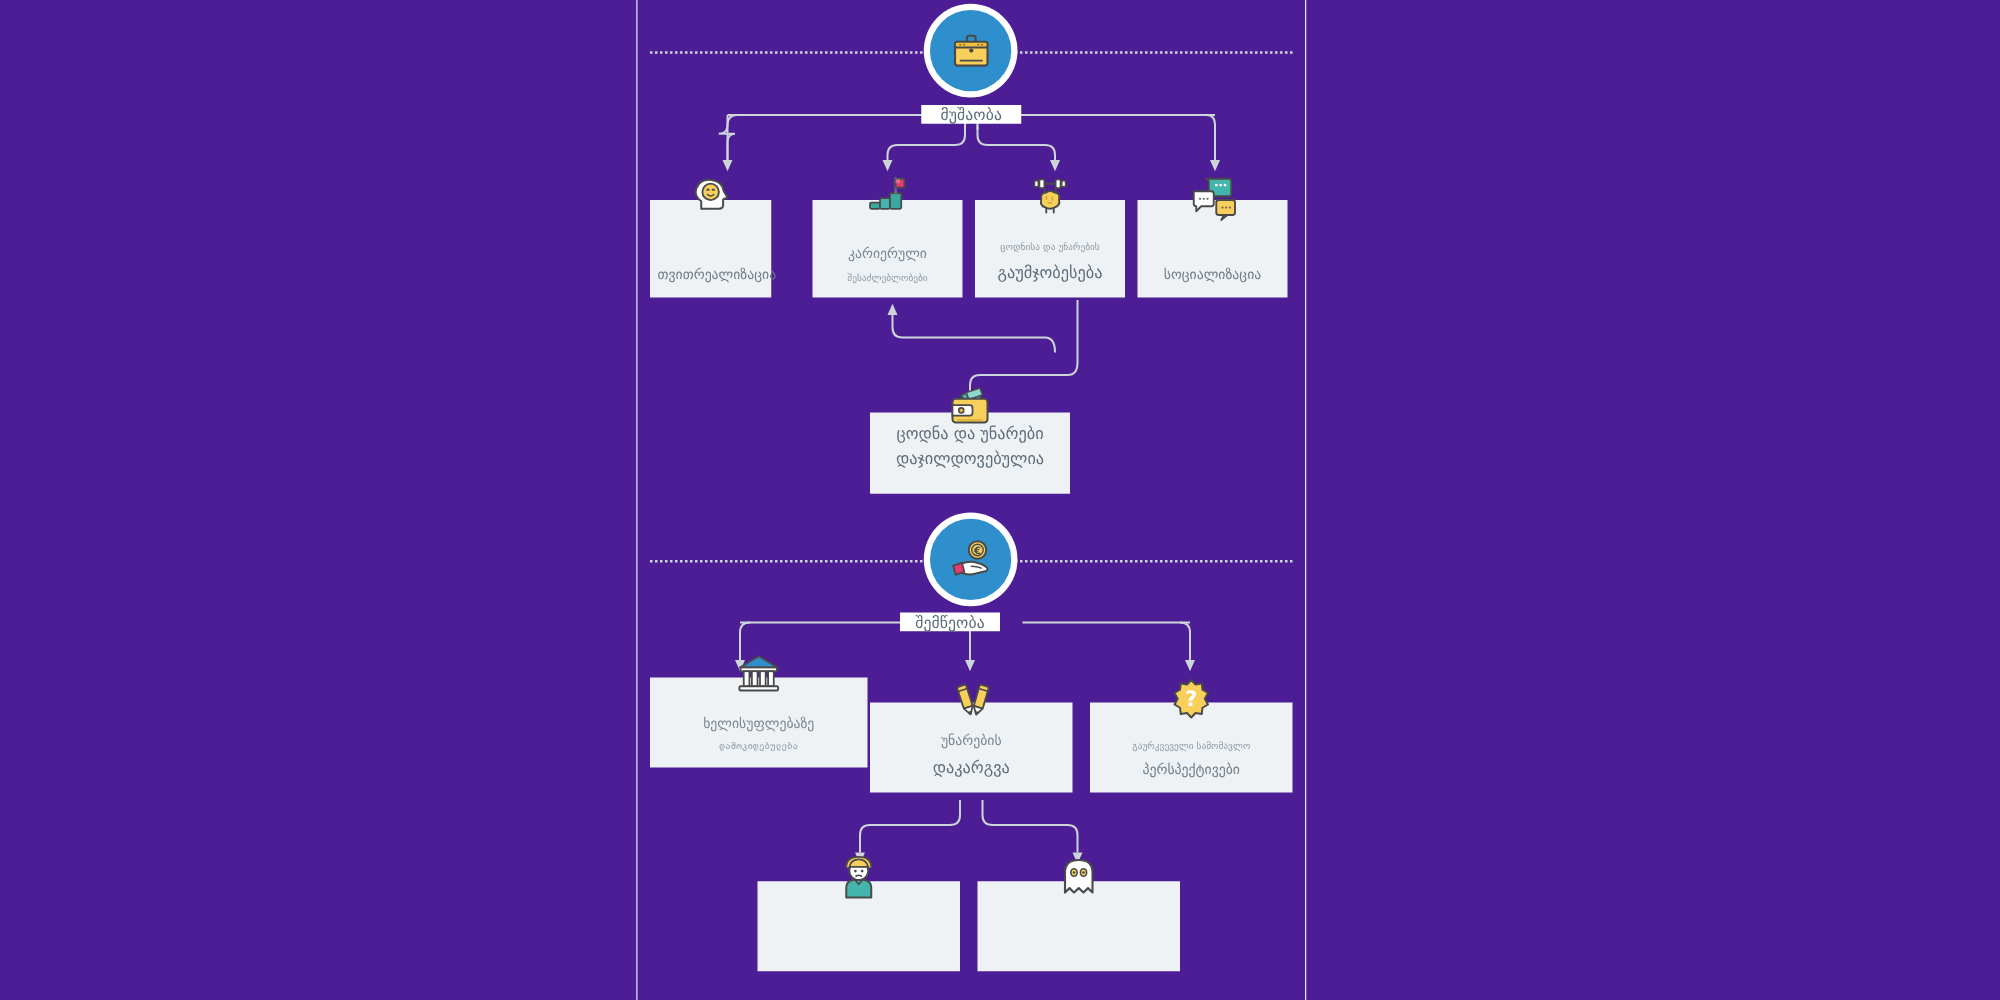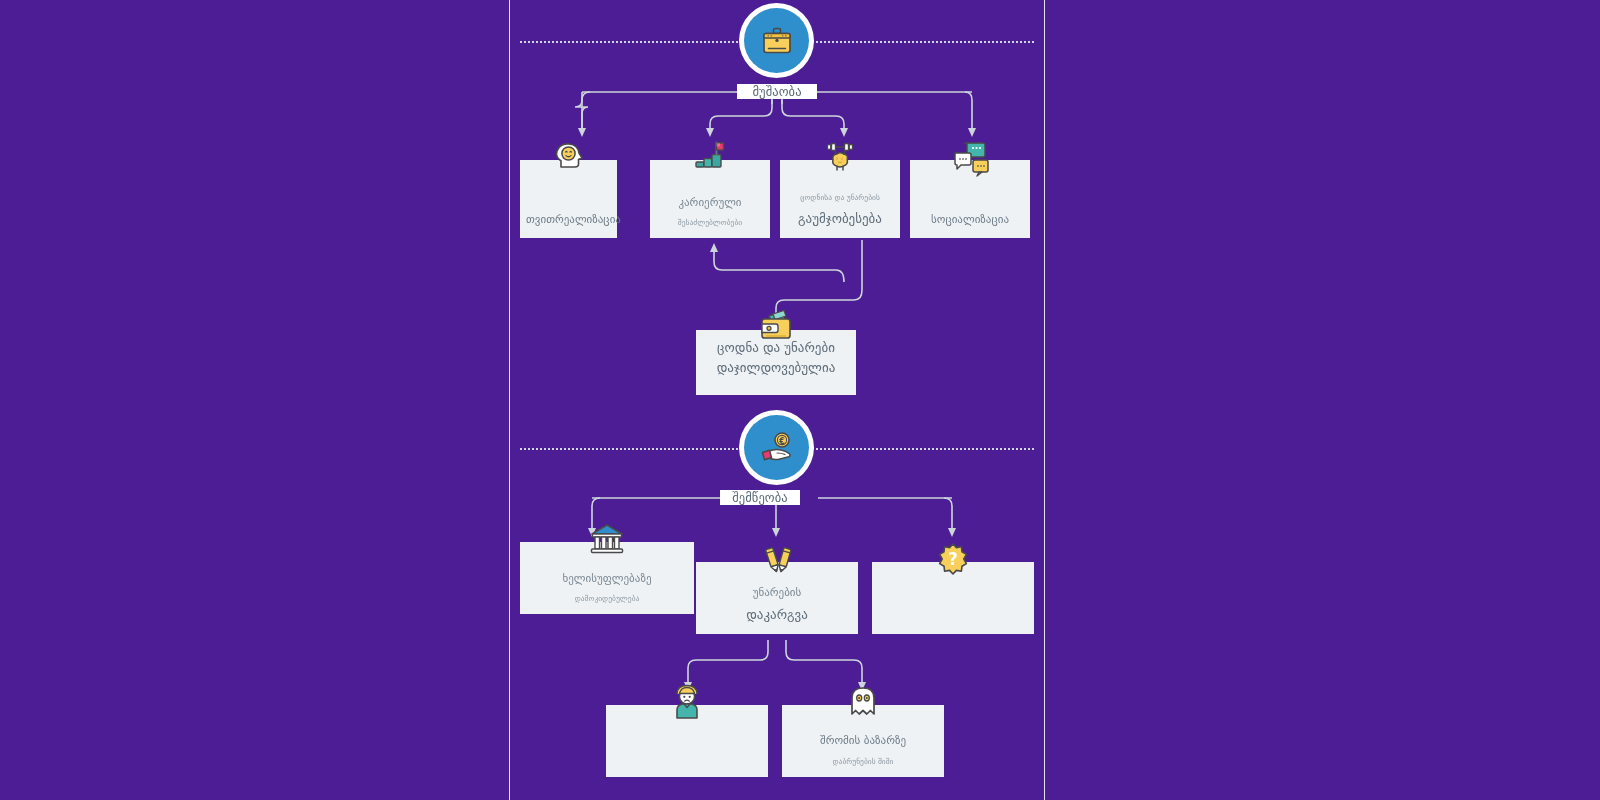--- a/index.html
+++ b/index.html
@@ -319,21 +319,21 @@
             <rect x="8" y="17" width="4.5" height="12"></rect>
             <rect x="14.5" y="17" width="4.5" height="12"></rect>
             <rect x="21" y="17" width="4.5" height="12"></rect>
             <rect x="27.5" y="17" width="4.5" height="12"></rect>
           </g>
           <rect x="4.5" y="29" width="31" height="3.4" rx="1" fill="#fff" stroke="#4a4a4a" stroke-width="1.5"></rect>
         </svg>
       </span>
       <div class="card-text">
         <span class="line-sm">ხელისუფლებაზე</span>
-        <span class="line-xs" style="margin-top:6px;">დამოკიდებულება</span>
+        <span class="line-xs" style="margin-top:6px;font-family:Liberation Mono, monospace;">დამოკიდებულება</span>
       </div>
     </div>
 
     <div class="card" style="left:186px; top:562px; width:162px; height:72px;">
       <span class="card-icon">
         <svg width="40" height="38" viewBox="0 0 40 38">
           <g transform="rotate(-18 16 20)">
             <rect x="12" y="8" width="7.5" height="18" rx="1.4" fill="#f7cf5a" stroke="#4a4a4a" stroke-width="1.5"></rect>
             <path d="M12 26 L19.5 26 L15.75 32 Z" fill="#fff" stroke="#4a4a4a" stroke-width="1.4" stroke-linejoin="round"></path>
             <path d="M14.4 30 L17.1 30 L15.75 32 Z" fill="#2f8fcc" stroke="#4a4a4a" stroke-width="1.1" stroke-linejoin="round"></path>
@@ -353,20 +353,24 @@
       </div>
     </div>
 
     <div class="card" style="left:362px; top:562px; width:162px; height:72px;">
       <span class="card-icon">
         <svg width="38" height="38" viewBox="0 0 38 38">
           <path d="M19 4 L22.4 7.6 L27.4 6.8 L28 11.8 L32.4 14.4 L29.8 19 L32.4 23.6 L28 26.2 L27.4 31.2 L22.4 30.4 L19 34 L15.6 30.4 L10.6 31.2 L10 26.2 L5.6 23.6 L8.2 19 L5.6 14.4 L10 11.8 L10.6 6.8 L15.6 7.6 Z" fill="#f7cf5a" stroke="#4a4a4a" stroke-width="1.6" stroke-linejoin="round"></path>
           <text x="19" y="25" text-anchor="middle" font-size="17" font-family="DejaVu Sans, sans-serif" fill="#ffffff" font-weight="bold">?</text>
         </svg>
       </span>
+      <div class="card-text">
+        <span class="line-xs">გაურკვეველი სამომავლო</span>
+        <span class="line-md" style="margin-top:5px;">პერსპექტივები</span>
+      </div>
     </div>
 
     <div class="card" style="left:96px; top:705px; width:162px; height:72px;">
       <span class="card-icon">
         <svg width="38" height="40" viewBox="0 0 38 40">
           <path d="M9 12 Q9 3.5 19 3.5 Q29 3.5 29 12" fill="#f7cf5a" stroke="#4a4a4a" stroke-width="1.5"></path>
           <circle cx="19" cy="14.5" r="7.6" fill="#fff" stroke="#4a4a4a" stroke-width="1.6"></circle>
           <path d="M11.4 11.5 Q13 5.5 19 5.5 Q25 5.5 26.6 11.5 Z" fill="#f7cf5a" stroke="#4a4a4a" stroke-width="1.4" stroke-linejoin="round"></path>
           <circle cx="16.3" cy="14.8" r="1.1" fill="#4a4a4a"></circle>
           <circle cx="21.7" cy="14.8" r="1.1" fill="#4a4a4a"></circle>
@@ -380,20 +384,16 @@
     <div class="card" style="left:272px; top:705px; width:162px; height:72px;">
       <span class="card-icon">
         <svg width="34" height="38" viewBox="0 0 34 38">
           <path d="M6 31 L6 15 Q6 5 17 5 Q28 5 28 15 L28 31 L24.4 27.5 L20.8 31 L17 27.5 L13.2 31 L9.6 27.5 Z" fill="#ffffff" stroke="#4a4a4a" stroke-width="1.7" stroke-linejoin="round"></path>
           <ellipse cx="13.2" cy="15" rx="2.5" ry="3" fill="#f7cf5a" stroke="#4a4a4a" stroke-width="1.3"></ellipse>
           <ellipse cx="20.8" cy="15" rx="2.5" ry="3" fill="#f7cf5a" stroke="#4a4a4a" stroke-width="1.3"></ellipse>
           <circle cx="13.2" cy="15" r="1" fill="#4a4a4a"></circle>
           <circle cx="20.8" cy="15" r="1" fill="#4a4a4a"></circle>
         </svg>
       </span>
-      <div class="card-text">
-        <span class="line-md">შრომის ბაზარზე</span>
-        <span class="line-xs" style="margin-top:6px;">დაბრუნების შიში</span>
-      </div>
     </div>
 
   </div>
 </div>
 
 </body></html>

